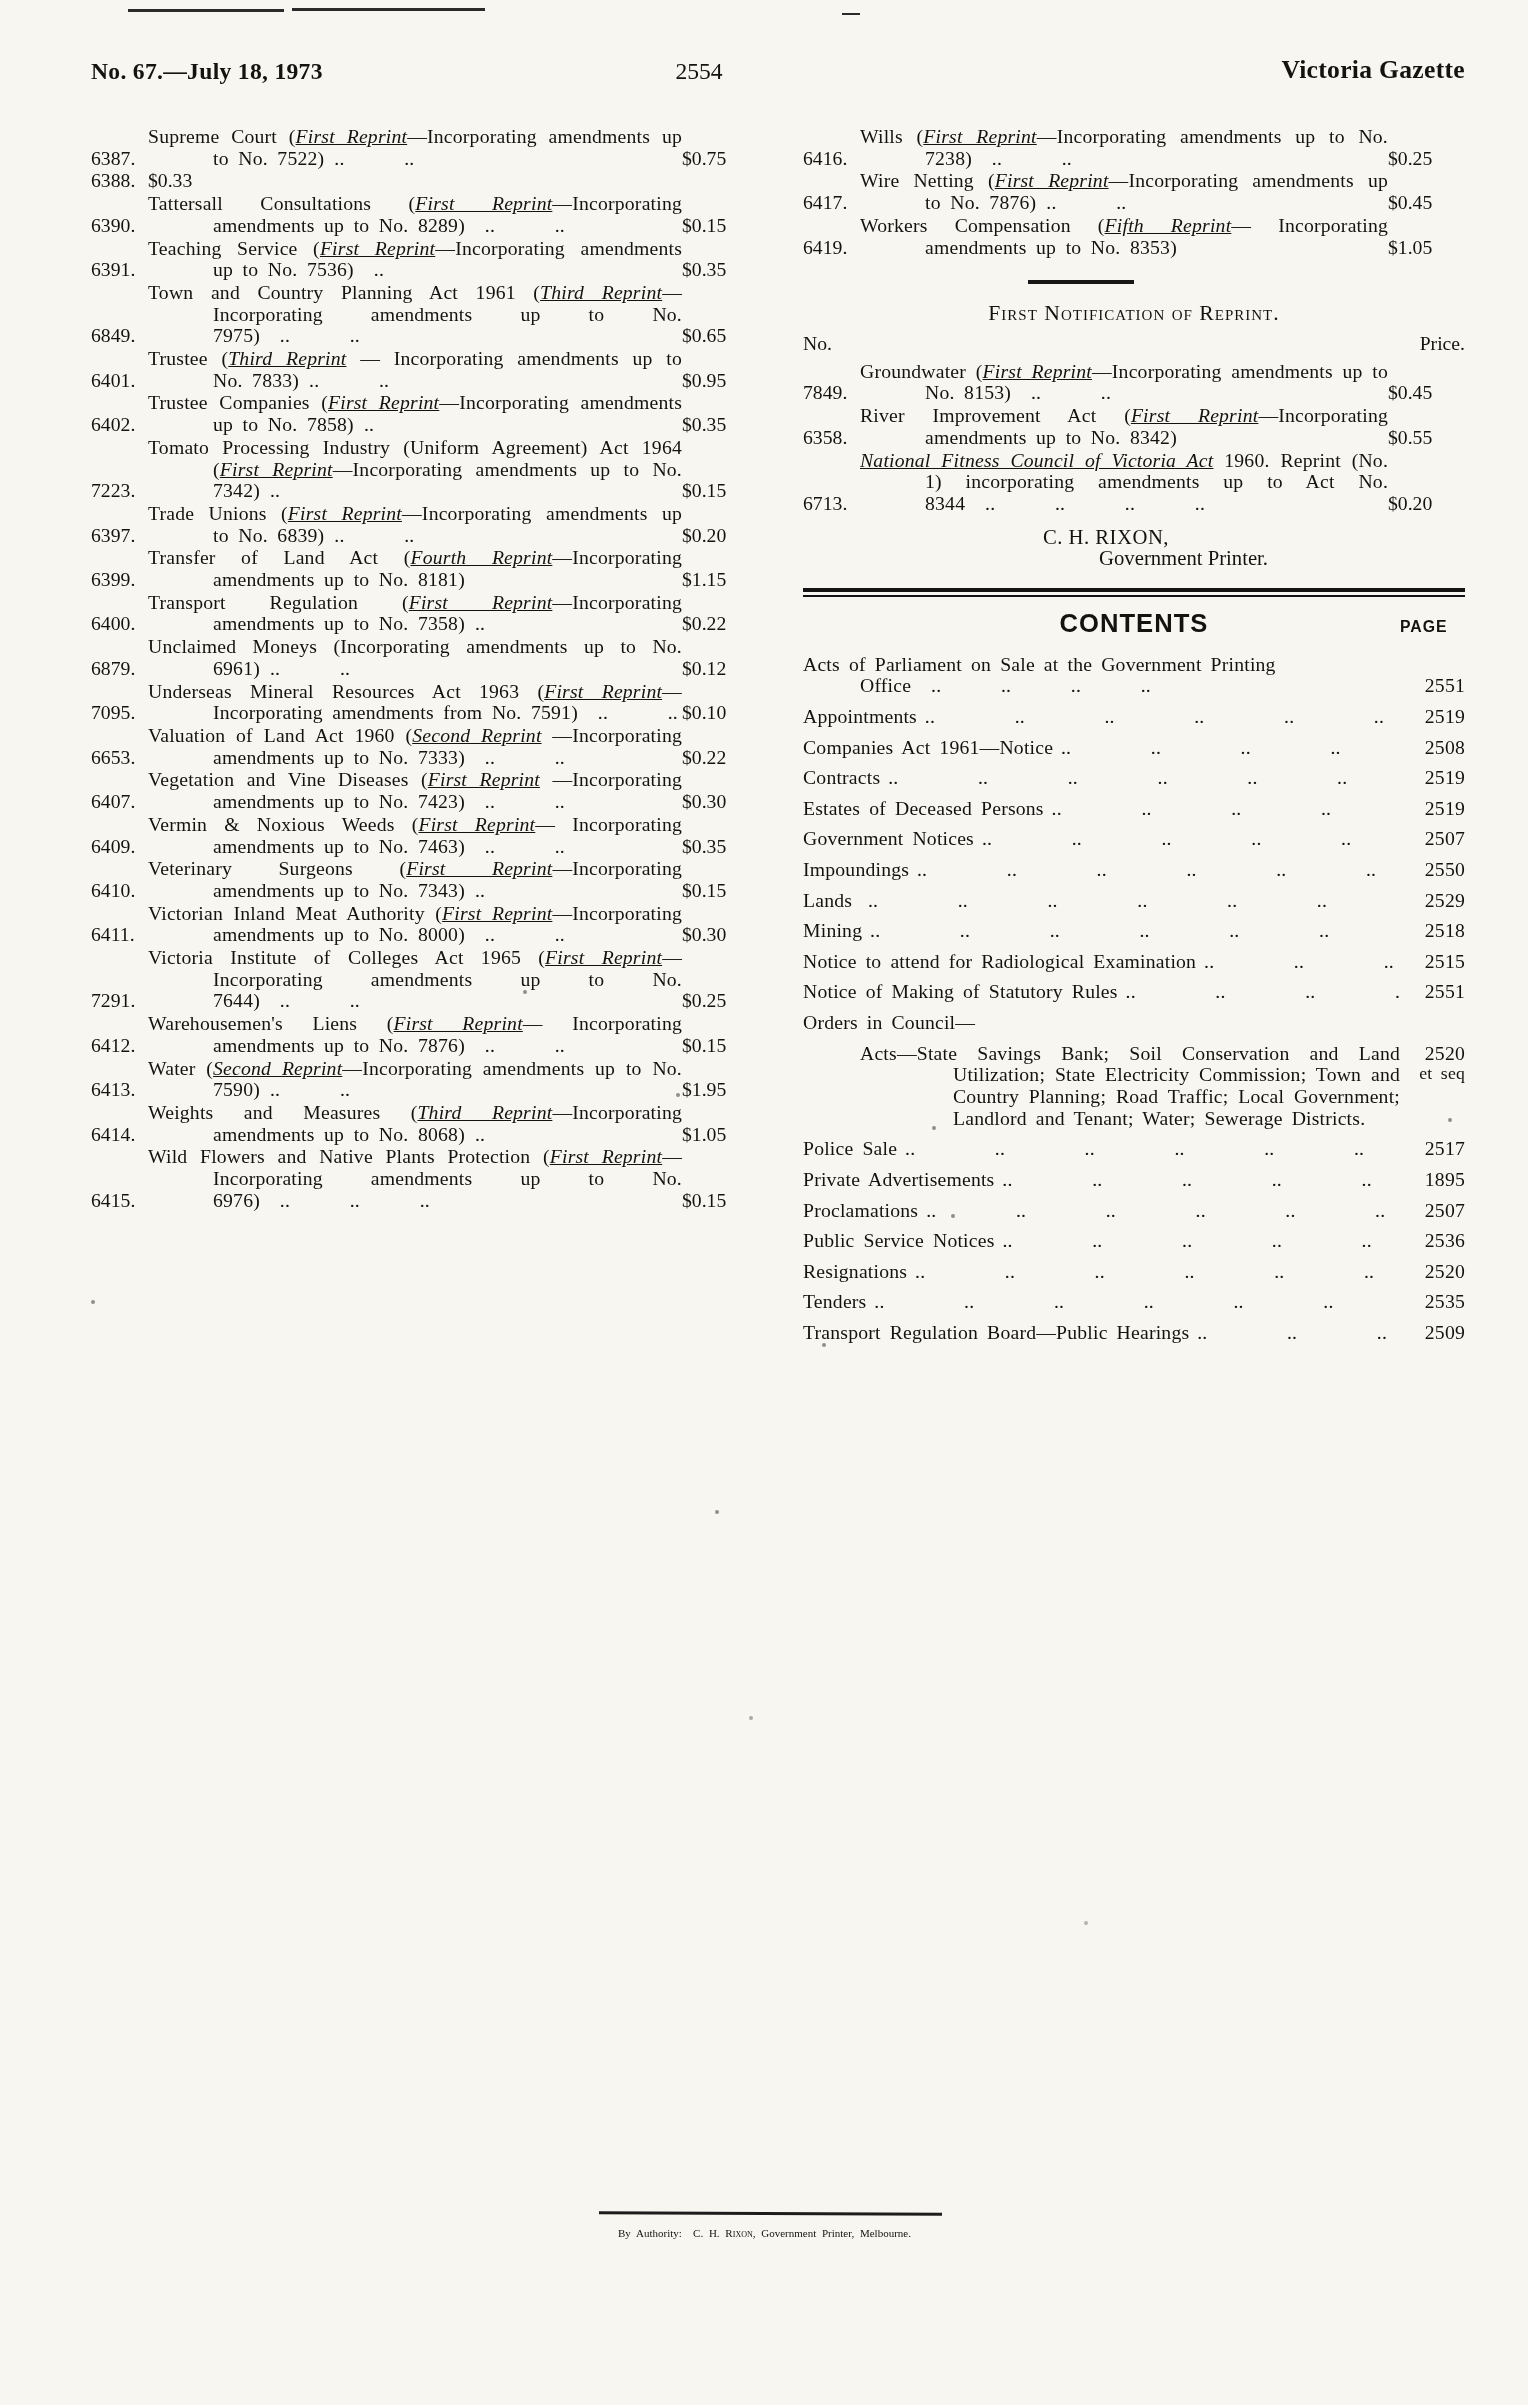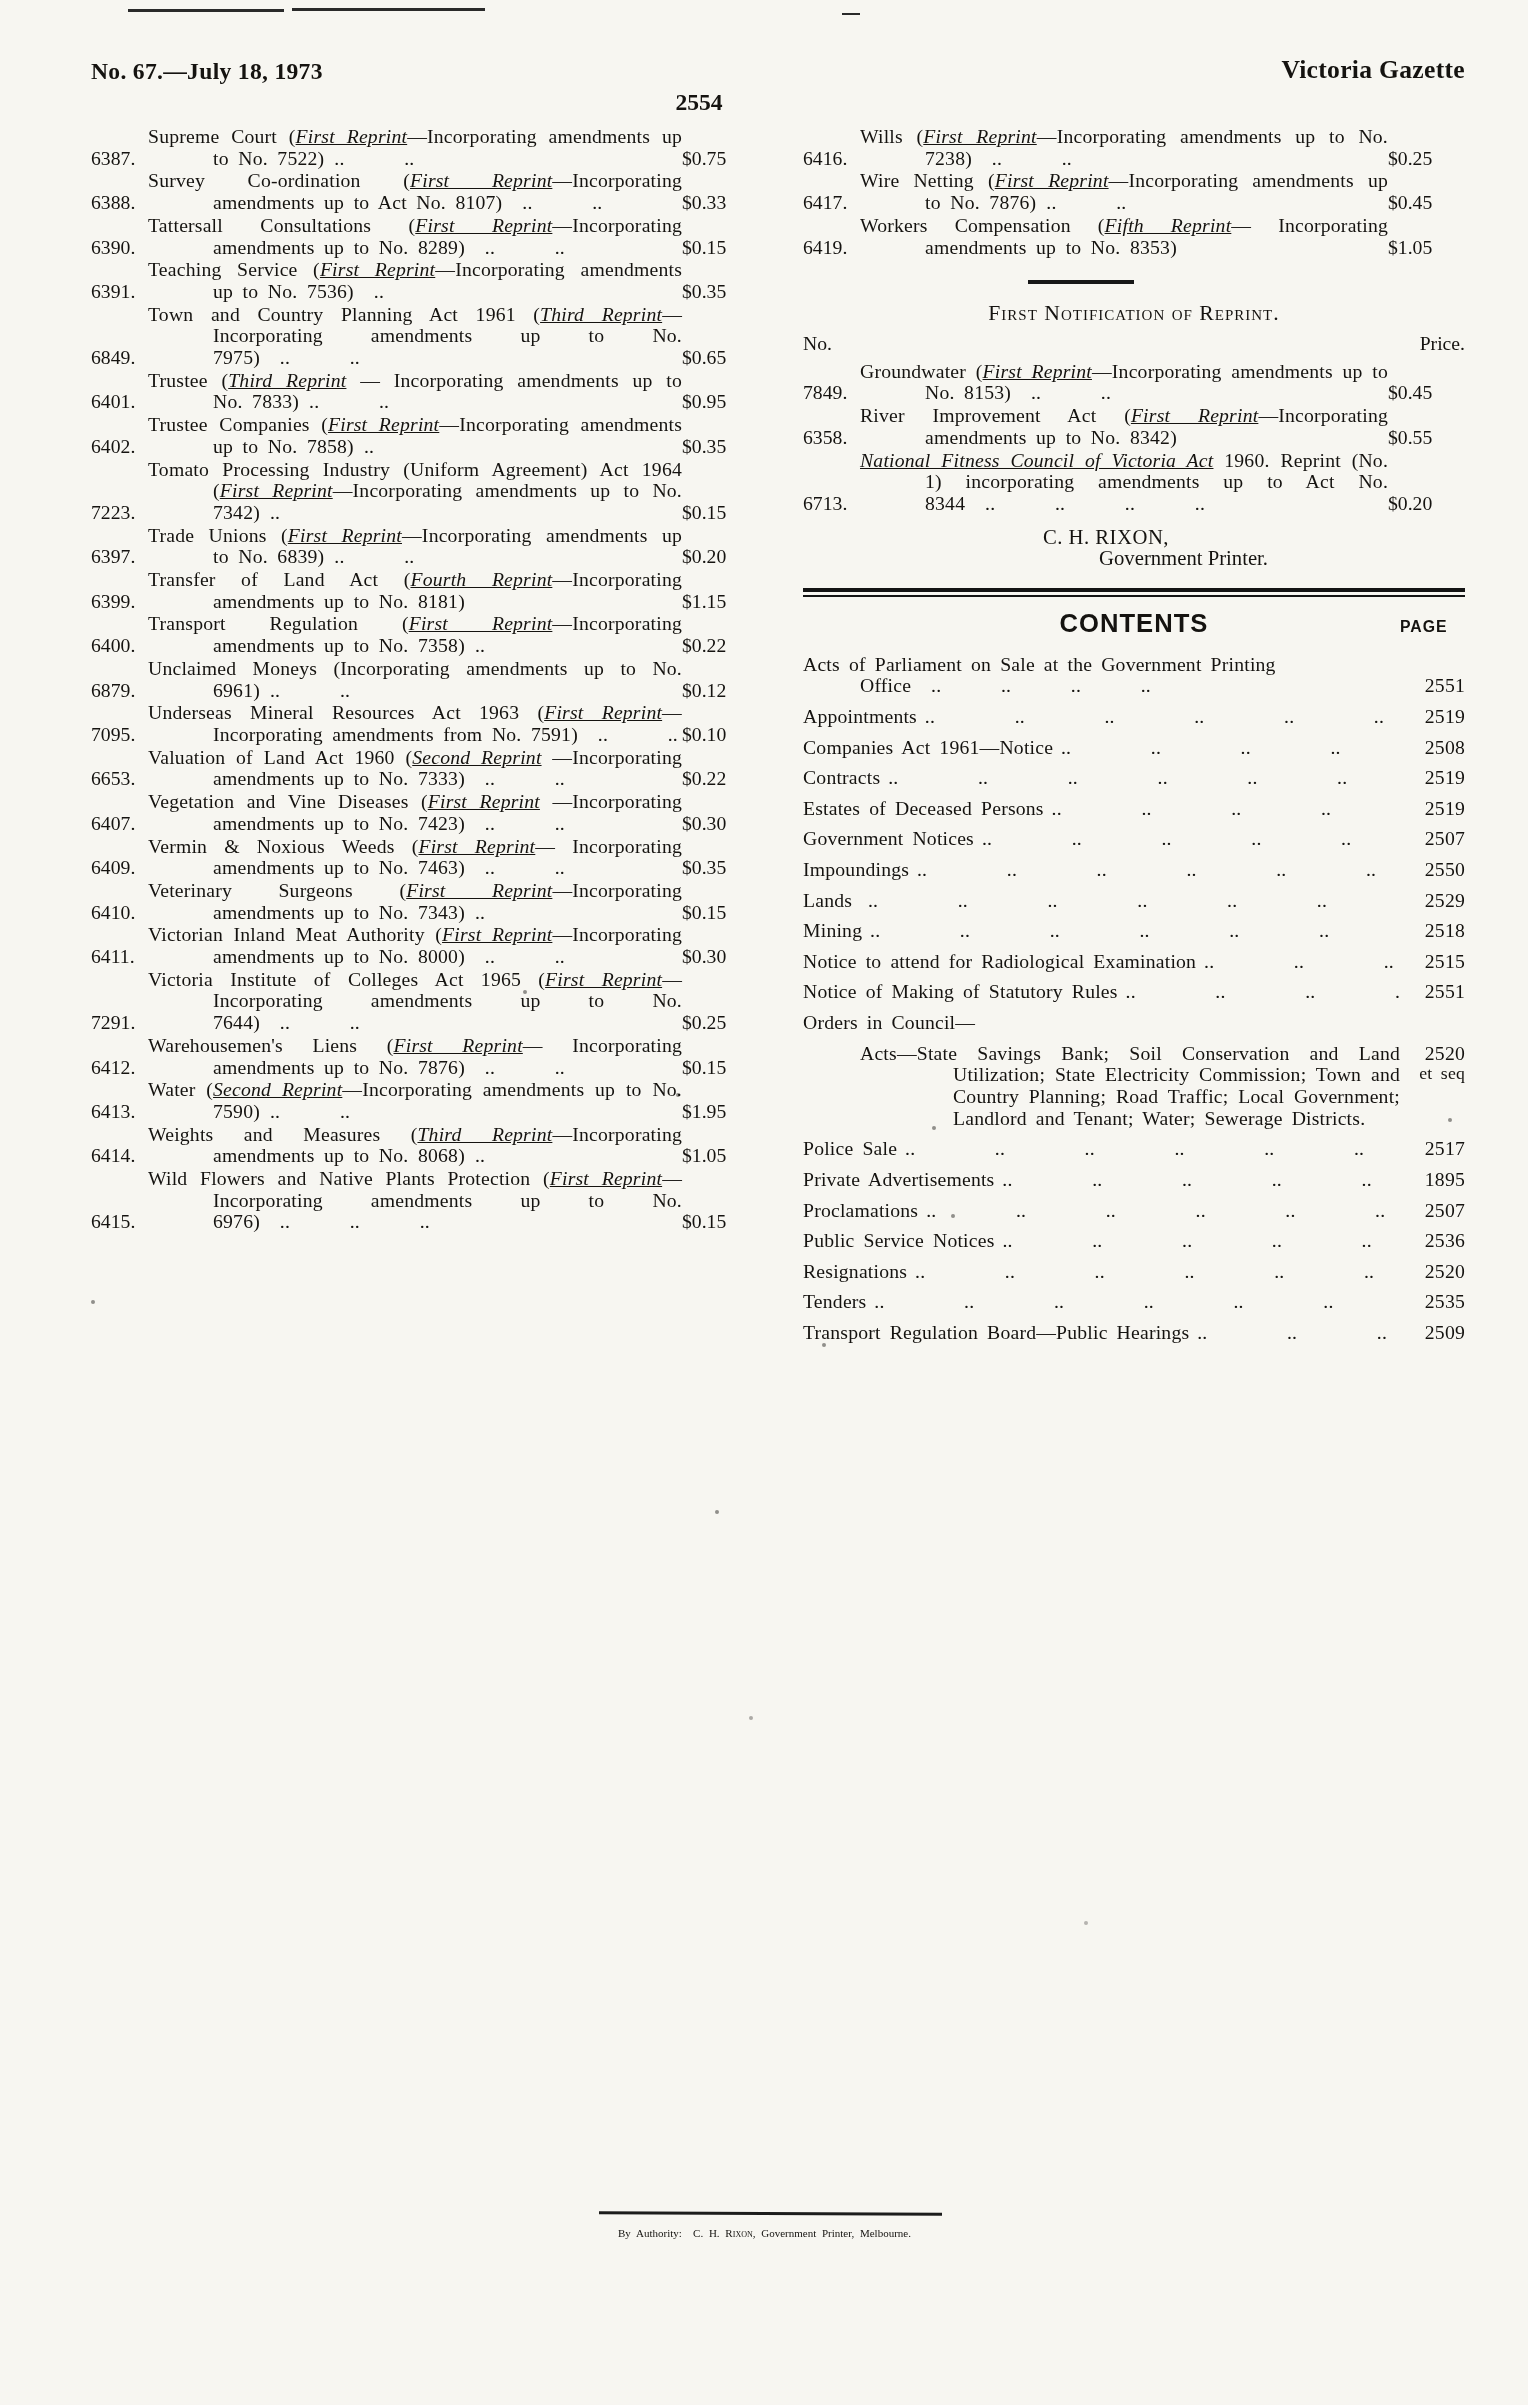--- a/index.html
+++ b/index.html
@@ -7,21 +7,21 @@
     width:1529px;height:2406px;position:relative;overflow:hidden;
     background:#f7f6f1;color:#151310;
     font-family:"Liberation Serif","DejaVu Serif",serif;
     font-size:19.7px;line-height:21.7px;
   }
   .artifact{position:absolute;background:#2a2a2a;}
   .speck{position:absolute;width:3.9px;height:3.9px;border-radius:50%;background:#3c3a36;opacity:.55;}
 
   .header{position:absolute;top:61px;left:91px;right:64px;height:41px;}
   .issue{position:absolute;left:0;top:0;font-size:23.6px;font-weight:bold;letter-spacing:0.3px;}
-  .pageno{position:absolute;left:0;right:158px;top:0;text-align:center;font-size:23.6px;font-weight:bold;margin-top:31px;}
+  .pageno{position:absolute;left:0;right:158px;top:0;text-align:center;font-size:23.6px;font-weight:normal;}
   .vg{position:absolute;right:0;top:-2px;font-size:25.6px;font-weight:bold;letter-spacing:0.3px;}
 
   .columns{position:absolute;top:126px;left:91px;width:1374px;display:flex;gap:44px;}
   .col-left{width:668px;flex:none;}
   .col-right{width:662px;flex:none;}
 
   .ritem{display:flex;align-items:flex-end;margin-bottom:1px;}
   .no{flex:none;width:57px;}
   .itxt{flex:1;min-width:0;text-align:justify;padding-left:65px;text-indent:-65px;
         word-spacing:4.4px;letter-spacing:0.2px;}
@@ -86,21 +86,20 @@
 
   <section class="col-left">
     <div id="left-items">
         <div class="ritem">
           <span class="no">6387.</span>
           <div class="itxt"><span>Supreme Court (</span><span class="it">First Reprint</span><span>—Incorporating amendments up to No. 7522) ..   ..</span></div>
           <span class="price">$0.75</span>
         </div>
         <div class="ritem">
           <span class="no">6388.</span>
-          <div class="itxt"><span>Survey Co-ordination (</span><span class="it">First Reprint</span><span>—Incorporating amendments up to Act No. 8107) ..   ..</span></div>
           <span class="price">$0.33</span>
         </div>
         <div class="ritem">
           <span class="no">6390.</span>
           <div class="itxt"><span>Tattersall Consultations (</span><span class="it">First Reprint</span><span>—Incorporating amendments up to No. 8289) ..   ..</span></div>
           <span class="price">$0.15</span>
         </div>
         <div class="ritem">
           <span class="no">6391.</span>
           <div class="itxt"><span>Teaching Service (</span><span class="it">First Reprint</span><span>—Incorporating amendments up to No. 7536) ..</span></div>

